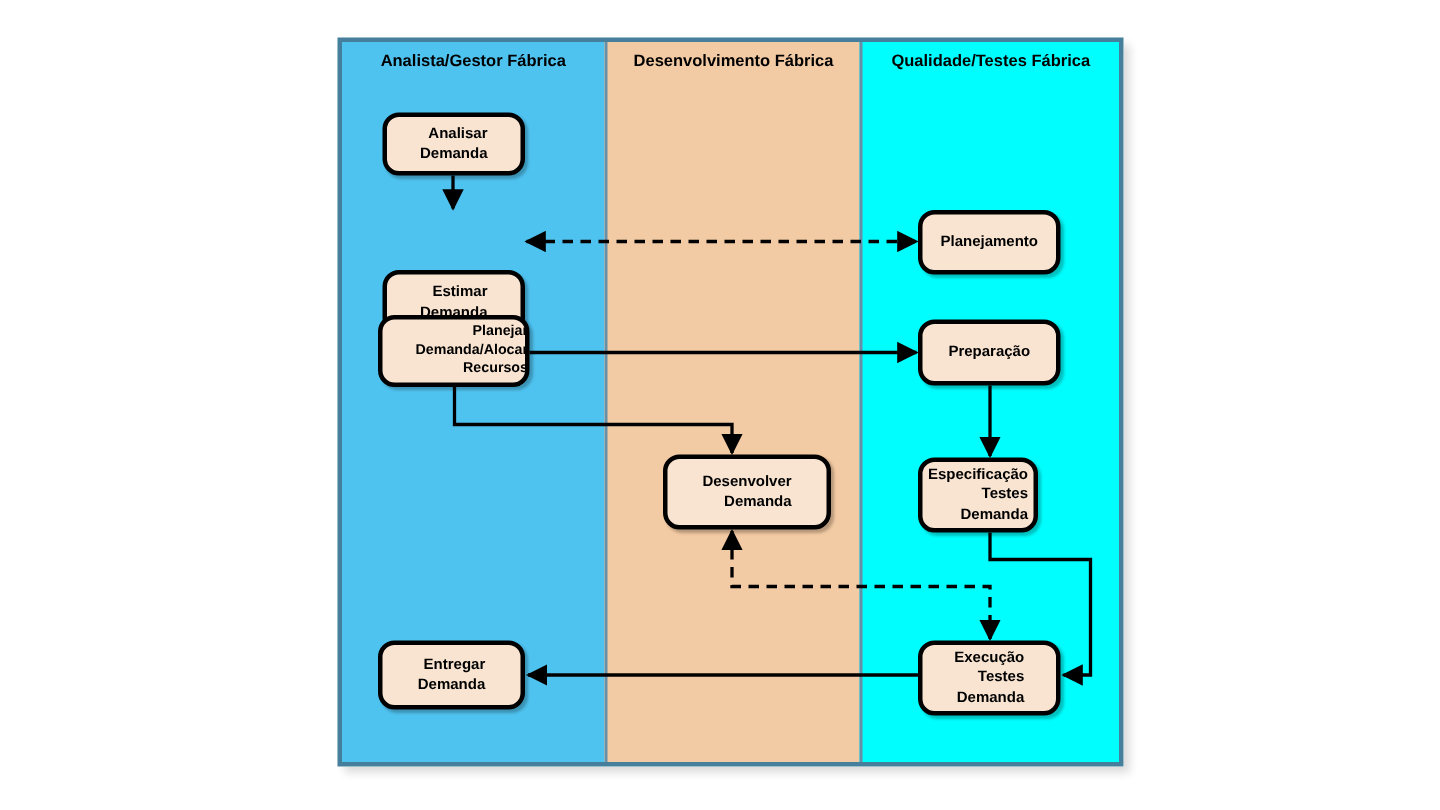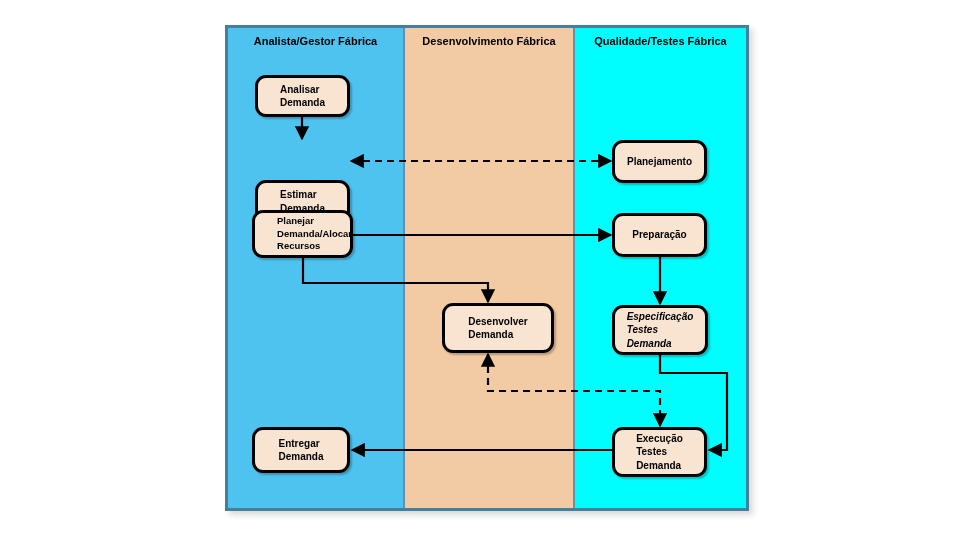--- a/index.html
+++ b/index.html
@@ -26,31 +26,31 @@
   .lane-2{left:175px;width:170px;background:var(--lane-desenvolvimento);border-left:2px solid var(--separator);}
   .lane-3{left:345px;width:173px;background:var(--lane-qualidade);border-left:2px solid var(--separator);}
   .lane-title{
     position:absolute;top:7px;left:0;width:100%;text-align:center;
     font-size:11px;font-weight:bold;color:#000;
   }
   .edges{position:absolute;left:0;top:0;width:518px;height:480px;}
   .node{
     position:absolute;display:flex;align-items:center;justify-content:center;
     background:var(--node-fill);border:3px solid var(--node-border);
-    border-radius:11px;text-align:left;font-size:10px;font-weight:bold;
+    border-radius:11px;text-align:right;font-size:10px;font-weight:bold;
     line-height:1.35;color:#000;white-space:pre-line;
     box-shadow:2px 2px 2px rgba(0,0,0,0.25);
   }
   .n-analisar{left:27px;top:47px;width:95px;height:42px;}
   .n-estimar{left:27px;top:112px;width:95px;height:43px;margin-top:40px;}
   .n-planejar{left:24px;top:182px;width:101px;height:48px;font-size:9.5px;padding-left:24px;}
   .n-planejamento{left:384px;top:112px;width:95px;height:43px;}
   .n-preparacao{left:384px;top:185px;width:95px;height:44px;}
   .n-desenvolver{left:214px;top:275px;width:112px;height:50px;}
-  .n-especificacao{left:384px;top:277px;width:96px;height:50px;font-style:italic;}
+  .n-especificacao{left:384px;top:277px;width:80px;height:50px;}
   .n-entregar{left:24px;top:399px;width:98px;height:46px;}
   .n-execucao{left:384px;top:399px;width:95px;height:50px;}
   .edge{fill:none;stroke:var(--connector);stroke-width:2.2px;}
   .edge.dashed{stroke-dasharray:7 5;}
 </style>
 </head>
 <body>
 
 <div class="frame">
 

